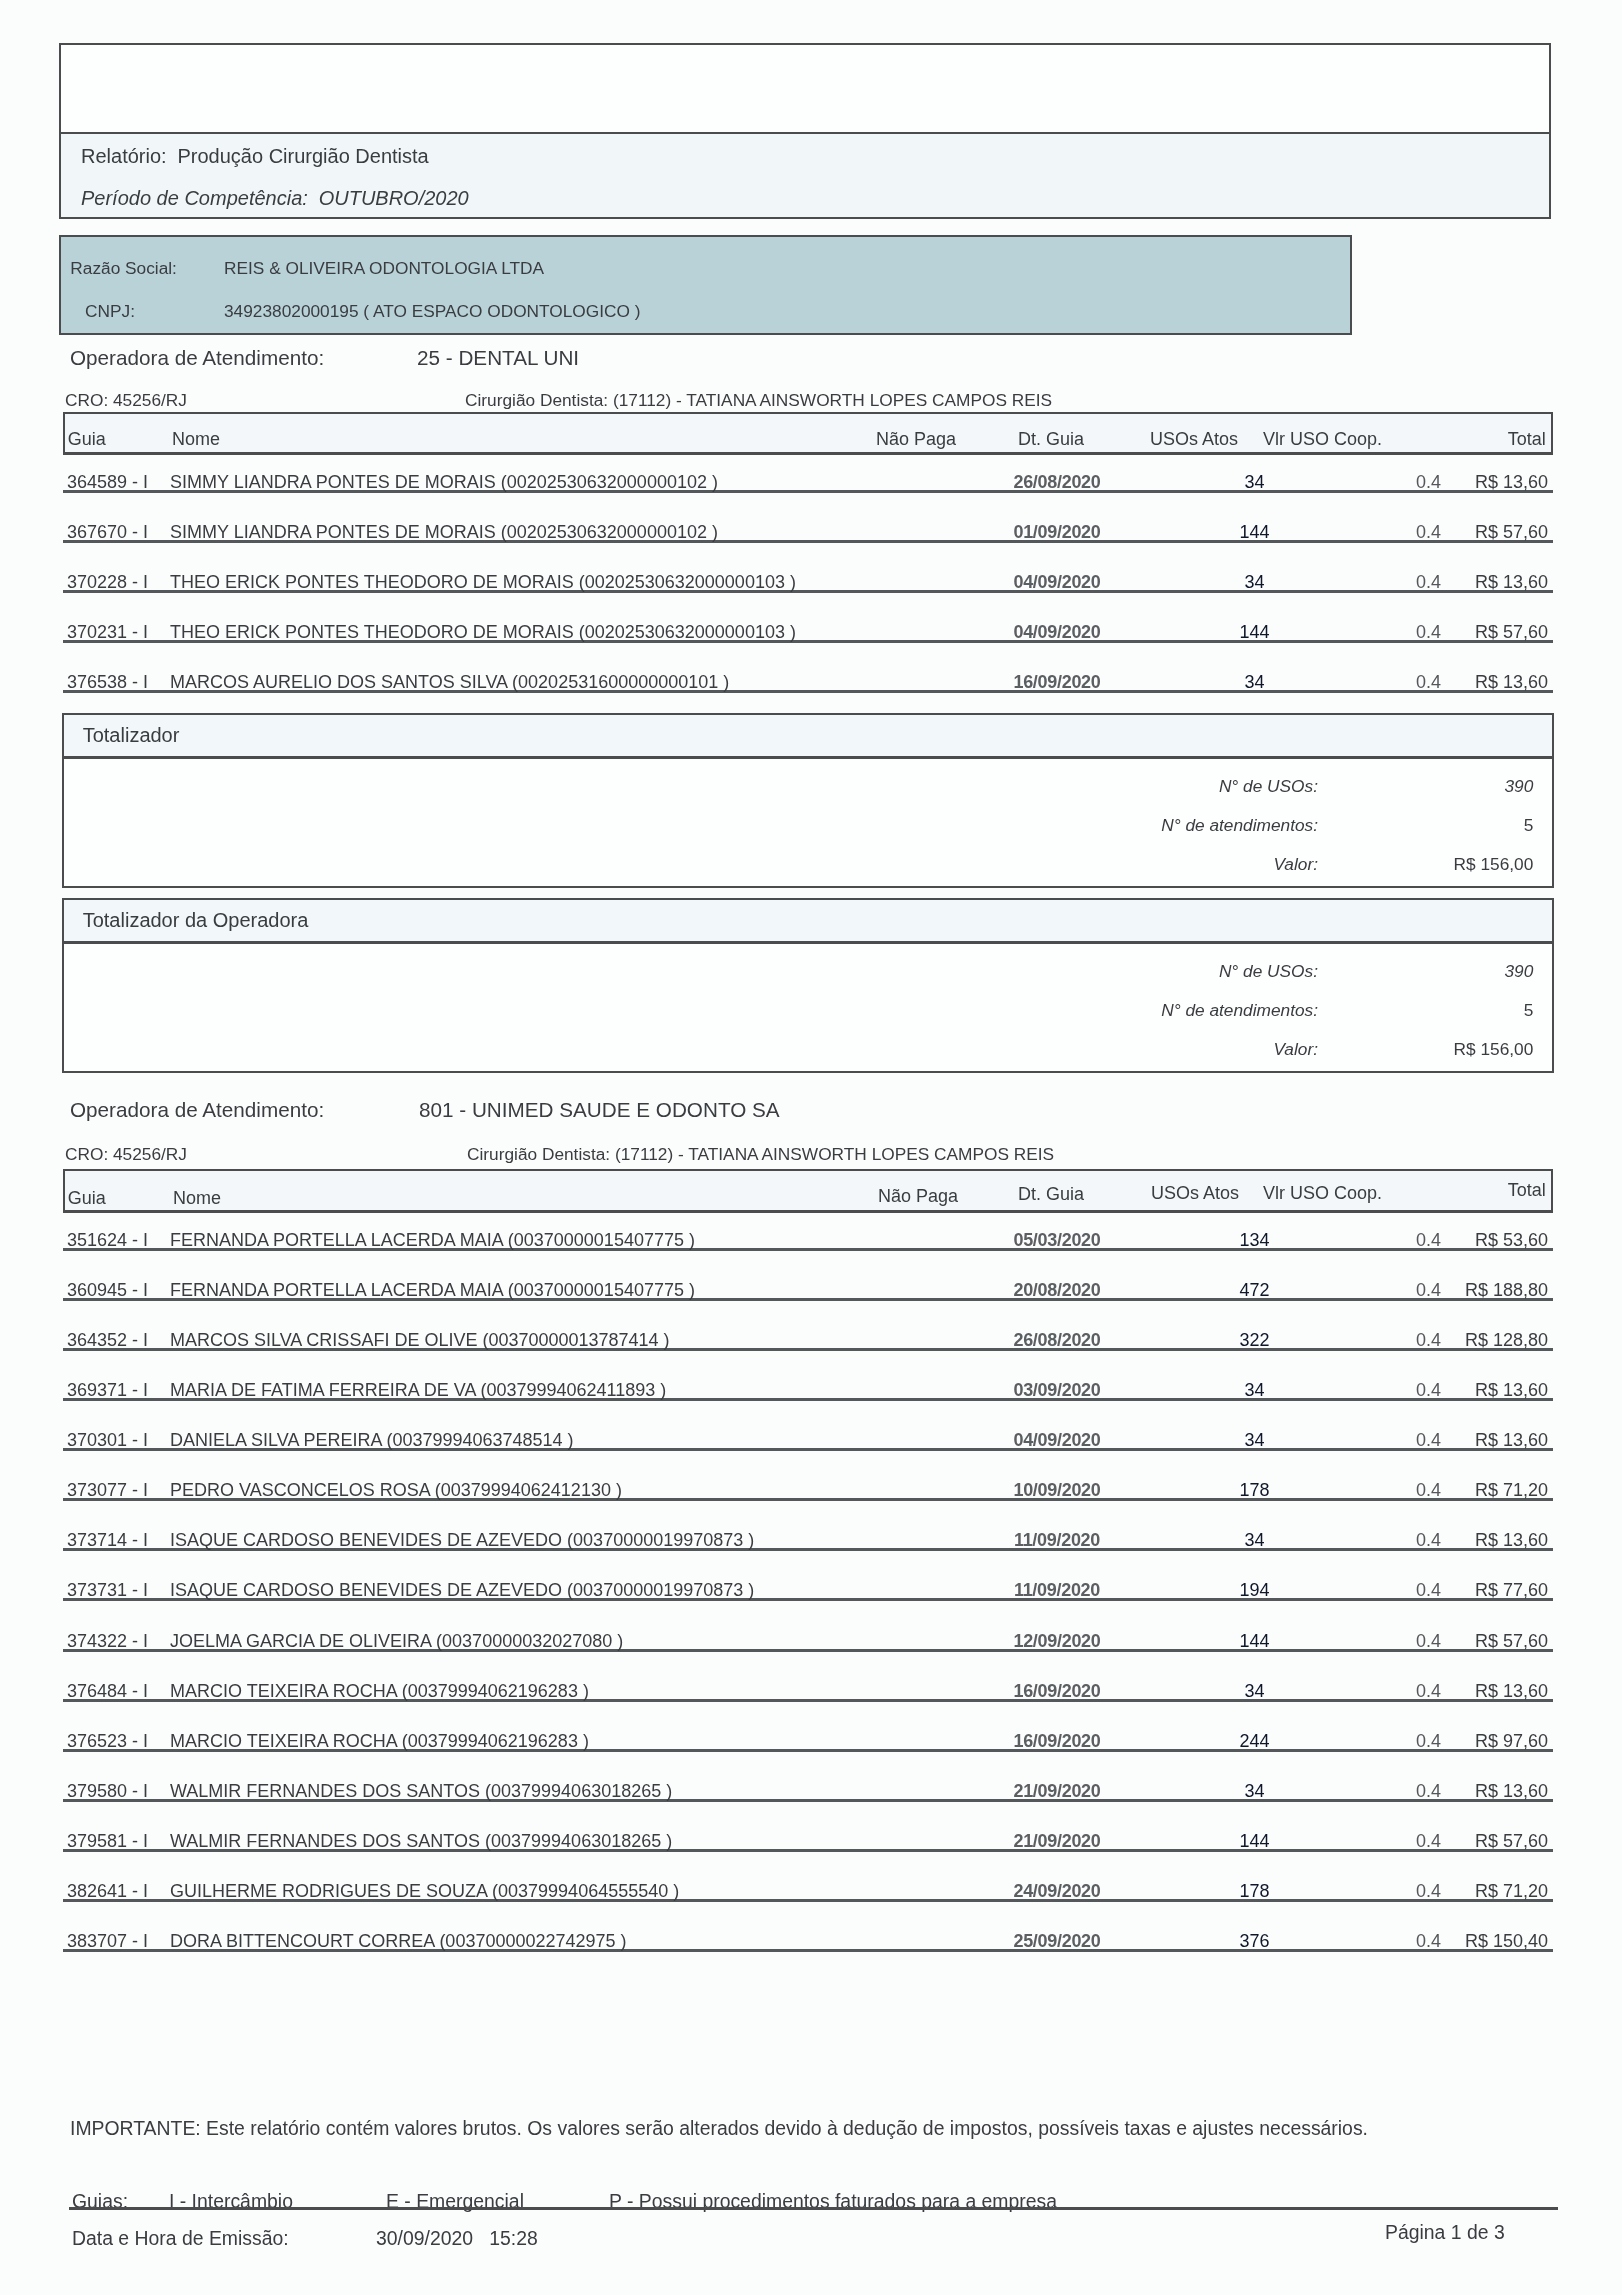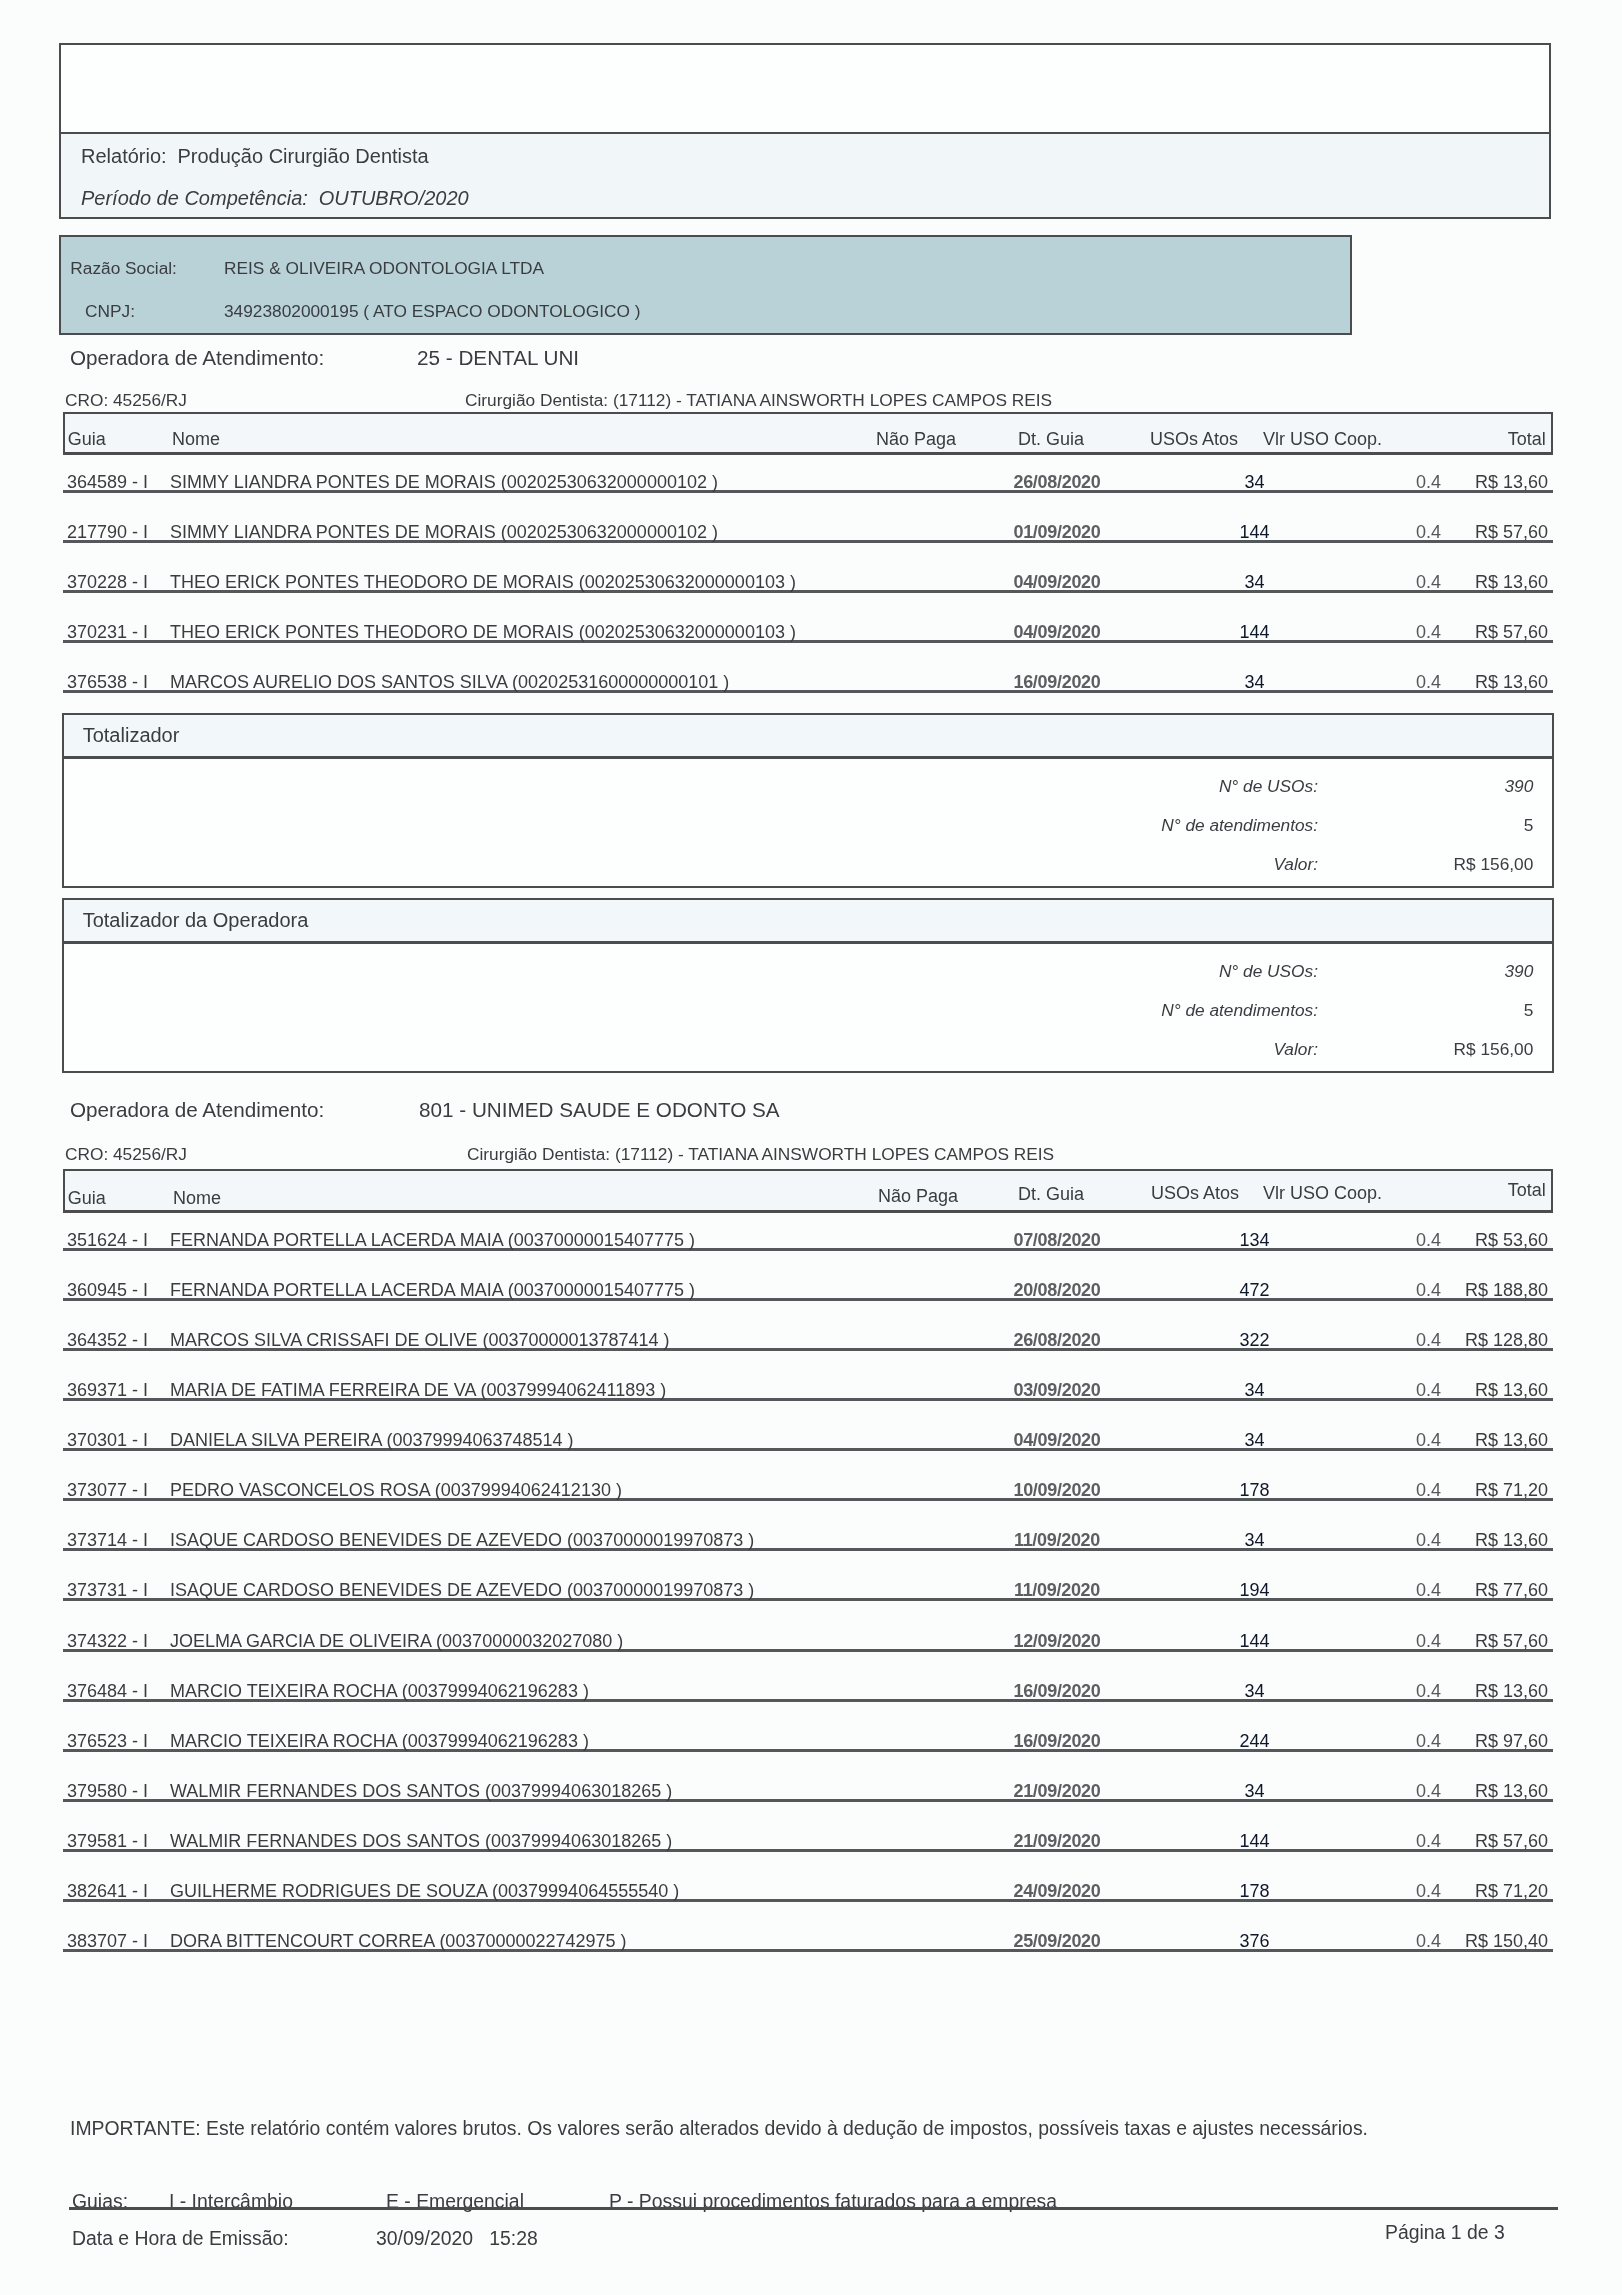--- a/index.html
+++ b/index.html
@@ -128,21 +128,21 @@
 <div id="rows-0">
     <div class="row" style="top: 455px;">
       <span class="cell c-guia">364589 - I</span>
       <span class="cell c-nome">SIMMY LIANDRA PONTES DE MORAIS (00202530632000000102 )</span>
       <span class="cell c-date">26/08/2020</span>
       <span class="cell c-usos">34</span>
       <span class="cell c-vlr">0.4</span>
       <span class="cell c-total">R$ 13,60</span>
     </div>
     <div class="row" style="top: 505px;">
-      <span class="cell c-guia">217790 - I</span>
+      <span class="cell c-guia">367670 - I</span>
       <span class="cell c-nome">SIMMY LIANDRA PONTES DE MORAIS (00202530632000000102 )</span>
       <span class="cell c-date">01/09/2020</span>
       <span class="cell c-usos">144</span>
       <span class="cell c-vlr">0.4</span>
       <span class="cell c-total">R$ 57,60</span>
     </div>
     <div class="row" style="top: 555px;">
       <span class="cell c-guia">370228 - I</span>
       <span class="cell c-nome">THEO ERICK PONTES THEODORO DE MORAIS (00202530632000000103 )</span>
       <span class="cell c-date">04/09/2020</span>
@@ -216,21 +216,21 @@
   <span class="th" style="left:953px; top:13.3px;">Dt. Guia</span>
   <span class="th" style="left:1086px; top:12px;">USOs Atos</span>
   <span class="th" style="left:1198px; top:12px;">Vlr USO Coop.</span>
   <span class="th" style="right:5.3px; top:9.3px;">Total</span>
 </div>
 
 <div id="rows-1">
     <div class="row" style="top: 1213px;">
       <span class="cell c-guia">351624 - I</span>
       <span class="cell c-nome">FERNANDA PORTELLA LACERDA MAIA (00370000015407775 )</span>
-      <span class="cell c-date">07/08/2020</span>
+      <span class="cell c-date">05/03/2020</span>
       <span class="cell c-usos">134</span>
       <span class="cell c-vlr">0.4</span>
       <span class="cell c-total">R$ 53,60</span>
     </div>
     <div class="row" style="top: 1263px;">
       <span class="cell c-guia">360945 - I</span>
       <span class="cell c-nome">FERNANDA PORTELLA LACERDA MAIA (00370000015407775 )</span>
       <span class="cell c-date">20/08/2020</span>
       <span class="cell c-usos">472</span>
       <span class="cell c-vlr">0.4</span>

